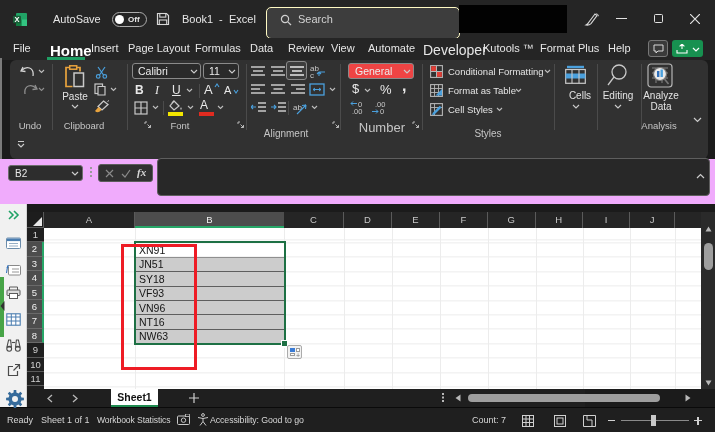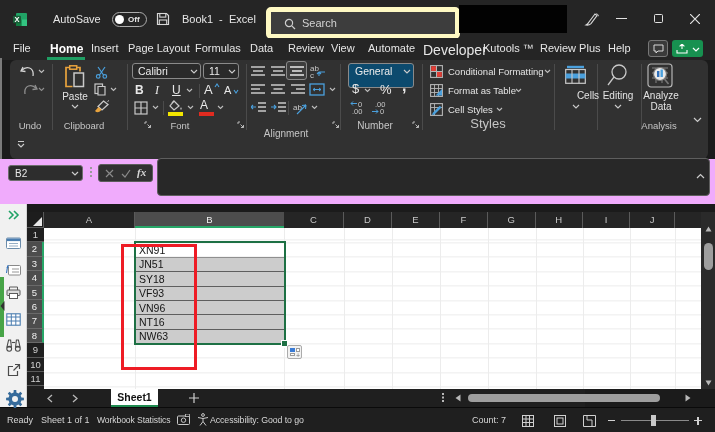--- a/index.html
+++ b/index.html
@@ -31,21 +31,21 @@
 
   <svg class="abs" style="left:156px;top:12px" width="14" height="14" viewBox="0 0 14 14">
     <path d="M1.5 1.5 h9 l2 2 v9 h-11 z" fill="none" stroke="#d8d8d8" stroke-width="1.2"></path>
     <rect x="3.8" y="1.5" width="6" height="3.6" fill="none" stroke="#d8d8d8" stroke-width="1.1"></rect>
     <rect x="3.3" y="8" width="7.4" height="4.5" fill="none" stroke="#d8d8d8" stroke-width="1.1"></rect>
   </svg>
   <div class="abs tx" style="left:182px;top:13px">Book1</div>
   <div class="abs tx" style="left:219px;top:13px">-</div>
   <div class="abs tx" style="left:229px;top:13px">Excel</div>
 
-  <div class="abs" style="left:266px;top:7px;width:194px;height:32px;background:#3d3d3d;border:5px solid #fef9c3;border-radius:5px">
+  <div class="abs" style="left:266px;top:7px;width:194px;height:32px;background:#3d3d3d;border:1px solid #fef9c3;border-radius:5px">
     <svg class="abs" style="left:13px;top:6px" width="12" height="12" viewBox="0 0 12 12">
       <circle cx="5" cy="5" r="3.6" fill="none" stroke="#cfcfcf" stroke-width="1.2"></circle>
       <line x1="7.8" y1="7.8" x2="11" y2="11" stroke="#cfcfcf" stroke-width="1.2"></line>
     </svg>
     <div class="abs" style="left:31px;top:5px;font-size:11px;color:#d2d2d2">Search</div>
   </div>
 
   <div class="abs" style="left:459px;top:5px;width:108px;height:28px;background:#020202"></div>
 
   <svg class="abs" style="left:584px;top:12px" width="16" height="15" viewBox="0 0 16 15">
@@ -55,32 +55,32 @@
 
   <div class="abs" style="left:616px;top:18px;width:11px;height:1.3px;background:#e2e2e2"></div>
   <div class="abs" style="left:654px;top:14px;width:9px;height:9px;border:1.2px solid #e2e2e2;border-radius:1.5px"></div>
   <svg class="abs" style="left:690px;top:14px" width="10" height="10" viewBox="0 0 10 10">
     <path d="M0 0 L10 10 M10 0 L0 10" stroke="#e2e2e2" stroke-width="1.2"></path>
   </svg>
 </div>
 
 <div class="abs" id="tabrow" style="left:0;top:38px;width:715px;height:22px;background:#252525">
   <div class="abs tx" style="left:13px;top:4px;font-size:11px">File</div>
-  <div class="abs tx" style="left:50px;top:4px;font-size:12px;font-weight:bold;color:#fff">Home</div>
+  <div class="abs tx" style="left:50px;top:4px;font-size:15px;font-weight:bold;color:#fff">Home</div>
   <div class="abs" style="left:47px;top:19px;width:38px;height:2.5px;background:#1e9e63"></div>
   <div class="abs tx" style="left:91px;top:4px;font-size:11px">Insert</div>
   <div class="abs tx" style="left:128px;top:4px;font-size:11px">Page Layout</div>
   <div class="abs tx" style="left:195px;top:4px;font-size:11px">Formulas</div>
   <div class="abs tx" style="left:250px;top:4px;font-size:11px">Data</div>
   <div class="abs tx" style="left:288px;top:4px;font-size:11px">Review</div>
   <div class="abs tx" style="left:331px;top:4px;font-size:11px">View</div>
   <div class="abs tx" style="left:368px;top:4px;font-size:11px">Automate</div>
   <div class="abs tx" style="left:423px;top:4px;font-size:14px">Developer</div>
   <div class="abs tx" style="left:483px;top:4px;font-size:11px">Kutools ™</div>
-  <div class="abs tx" style="left:540px;top:4px;font-size:11px">Review Plus</div>
+  <div class="abs tx" style="left:540px;top:4px;font-size:11px">Format Plus</div>
   <div class="abs tx" style="left:608px;top:4px;font-size:11px">Help</div>
 
   <div class="abs" style="left:648px;top:2px;width:20px;height:17px;background:#3a3a3a;border:1px solid #777;border-radius:3px">
     <svg class="abs" style="left:4px;top:3px" width="11" height="10" viewBox="0 0 11 10">
       <path d="M1 1 h9 v6 h-5 l-2 2 v-2 h-2 z" fill="none" stroke="#d8d8d8" stroke-width="1"></path>
     </svg>
   </div>
 
   <div class="abs" style="left:672px;top:2px;width:31px;height:17px;background:#179150;border-radius:3px">
     <svg class="abs" style="left:4px;top:3.5px" width="12" height="10" viewBox="0 0 12 10">
@@ -101,22 +101,22 @@
   <div class="abs" style="left:330px;top:4px;width:1px;height:66px;background:#4b4b4b"></div>
   <div class="abs" style="left:412px;top:4px;width:1px;height:66px;background:#4b4b4b"></div>
   <div class="abs" style="left:544px;top:4px;width:1px;height:66px;background:#4b4b4b"></div>
   <div class="abs" style="left:587px;top:4px;width:1px;height:66px;background:#4b4b4b"></div>
   <div class="abs" style="left:631px;top:4px;width:1px;height:66px;background:#4b4b4b"></div>
 
   <div class="abs" style="top:60px;left:3px;width:34px;text-align:center;font-size:9.5px;color:#c6c6c6">Undo</div>
   <div class="abs" style="top:60px;left:44px;width:60px;text-align:center;font-size:9.5px;color:#c6c6c6">Clipboard</div>
   <div class="abs" style="top:60px;left:140px;width:60px;text-align:center;font-size:9.5px;color:#c6c6c6">Font</div>
   <div class="abs" style="top:68px;left:246px;width:60px;text-align:center;font-size:10px;color:#c6c6c6">Alignment</div>
-  <div class="abs" style="top:60px;left:335px;width:60px;text-align:center;font-size:10px;color:#c6c6c6">Number</div>
-  <div class="abs" style="top:56px;left:448px;width:60px;text-align:center;font-size:13px;color:#c6c6c6">Styles</div>
+  <div class="abs" style="top:60px;left:335px;width:60px;text-align:right;font-size:13px;color:#c6c6c6">Number</div>
+  <div class="abs" style="top:68px;left:448px;width:60px;text-align:center;font-size:10px;color:#c6c6c6">Styles</div>
   <div class="abs" style="top:60px;left:619px;width:60px;text-align:center;font-size:9.5px;color:#c6c6c6">Analysis</div>
 
   <svg class="abs" style="left:134px;top:61px" width="8" height="8" viewBox="0 0 8 8">
       <path d="M1 3 V1 H3 M3.5 3.5 L6.5 6.5 M6.5 4 V6.5 H4" stroke="#b8b8b8" stroke-width="1" fill="none"></path>
     </svg>
   <svg class="abs" style="left:227px;top:61px" width="8" height="8" viewBox="0 0 8 8">
       <path d="M1 3 V1 H3 M3.5 3.5 L6.5 6.5 M6.5 4 V6.5 H4" stroke="#b8b8b8" stroke-width="1" fill="none"></path>
     </svg>
   <svg class="abs" style="left:322px;top:61px" width="8" height="8" viewBox="0 0 8 8">
       <path d="M1 3 V1 H3 M3.5 3.5 L6.5 6.5 M6.5 4 V6.5 H4" stroke="#b8b8b8" stroke-width="1" fill="none"></path>
@@ -270,21 +270,21 @@
   <div class="abs" style="left:278px;top:41px;width:1px;height:14px;background:#4b4b4b"></div>
 
   <svg class="abs" style="left:283px;top:41px" width="16" height="14" viewBox="0 0 16 14">
     <text x="0" y="9" font-size="8" fill="#c9c9c9" font-family="Liberation Sans">ab</text>
     <path d="M4 13 L13 4 M13 4 l-4 0.5 M13 4 l-0.5 4" stroke="#4aa0dd" stroke-width="1.1" fill="none"></path>
   </svg>
   <svg class="abs" style="left:301px;top:45px" width="7" height="5" viewBox="0 0 7 5">
       <path d="M1 1 l2.5 2.5 L6 1" fill="none" stroke="#bdbdbd" stroke-width="1.1"></path>
     </svg>
 
-  <div class="abs" style="left:338px;top:3px;width:66px;height:25px;border:1px solid #8a8a8a;border-radius:3px;background:#0c4a6e">
+  <div class="abs" style="left:338px;top:3px;width:66px;height:16px;border:1px solid #8a8a8a;border-radius:3px;background:#ef4444">
     <div class="abs" style="left:6px;top:1px;font-size:10.5px;color:#ececec">General</div>
     <svg class="abs" style="left:54px;top:5px" width="8" height="6" viewBox="0 0 8 6">
         <path d="M1 1 l3 3 3-3" fill="none" stroke="#ccc" stroke-width="1.1"></path>
       </svg>
   </div>
   <div class="abs" style="left:342px;top:21px;font-size:13px;color:#e8e8e8">$</div>
   <svg class="abs" style="left:354px;top:28px" width="7" height="5" viewBox="0 0 7 5">
       <path d="M1 1 l2.5 2.5 L6 1" fill="none" stroke="#bdbdbd" stroke-width="1.1"></path>
     </svg>
   <div class="abs" style="left:370px;top:22px;font-size:13px;color:#e8e8e8">%</div>
@@ -329,21 +329,21 @@
   <svg class="abs" style="left:486px;top:47px" width="7" height="5" viewBox="0 0 7 5">
       <path d="M1 1 l2.5 2.5 L6 1" fill="none" stroke="#bdbdbd" stroke-width="1.1"></path>
     </svg>
 
   <svg class="abs" style="left:555px;top:5px" width="21" height="19" viewBox="0 0 21 19">
     <rect x="2" y="0.8" width="17" height="2.4" fill="#4aa0dd"></rect>
     <rect x="0.7" y="4.5" width="19.6" height="13.8" fill="none" stroke="#c9c9c9" stroke-width="1.2"></rect>
     <rect x="0.7" y="8.5" width="19.6" height="5" fill="#4aa0dd"></rect>
     <path d="M7 4.5 V18.3 M14 4.5 V18.3" stroke="#c9c9c9" stroke-width="1.1"></path>
   </svg>
-  <div class="abs" style="left:546px;top:30px;width:64px;text-align:center;font-size:10px;color:#e4e4e4">Cells</div>
+  <div class="abs" style="left:546px;top:30px;width:48px;text-align:center;font-size:10px;color:#e4e4e4">Cells</div>
   <svg class="abs" style="left:562px;top:44px" width="8" height="5" viewBox="0 0 8 5">
       <path d="M1 1 l3 3 3-3" fill="none" stroke="#ccc" stroke-width="1.1"></path>
     </svg>
 
   <svg class="abs" style="left:597px;top:4px" width="22" height="22" viewBox="0 0 22 22">
     <circle cx="12" cy="8" r="7" fill="none" stroke="#c9c9c9" stroke-width="1.3"></circle>
     <path d="M7 13 L1 21" stroke="#c9c9c9" stroke-width="1.3"></path>
   </svg>
   <div class="abs" style="left:588px;top:30px;width:40px;text-align:center;font-size:10px;color:#e4e4e4">Editing</div>
   <svg class="abs" style="left:604px;top:44px" width="8" height="5" viewBox="0 0 8 5">

